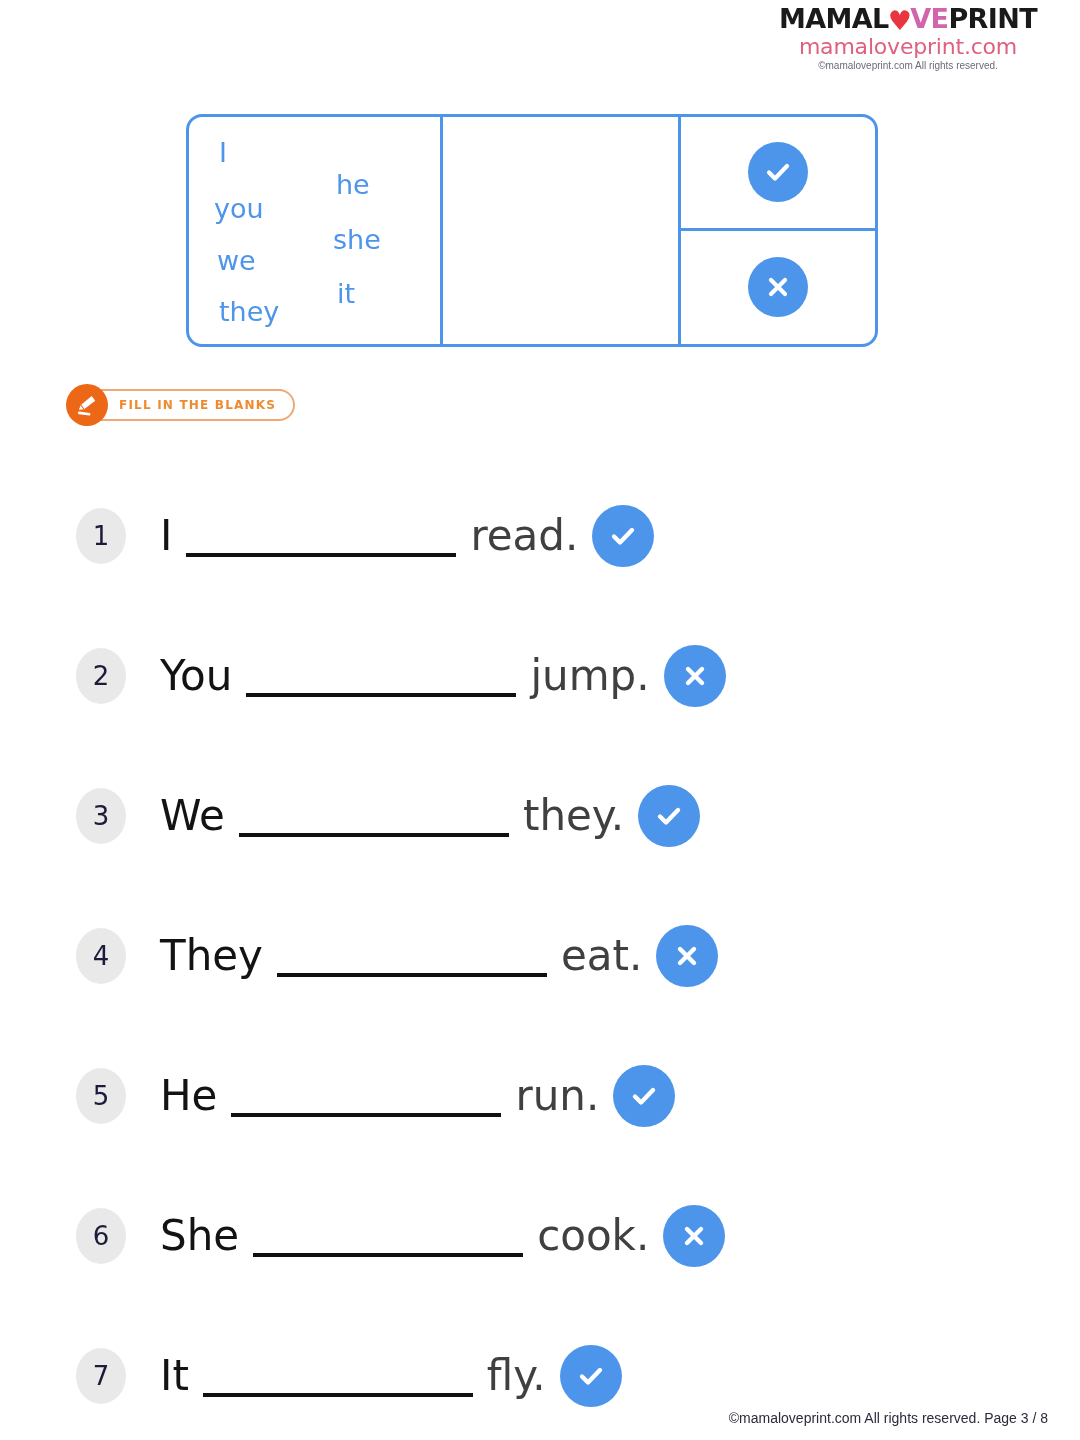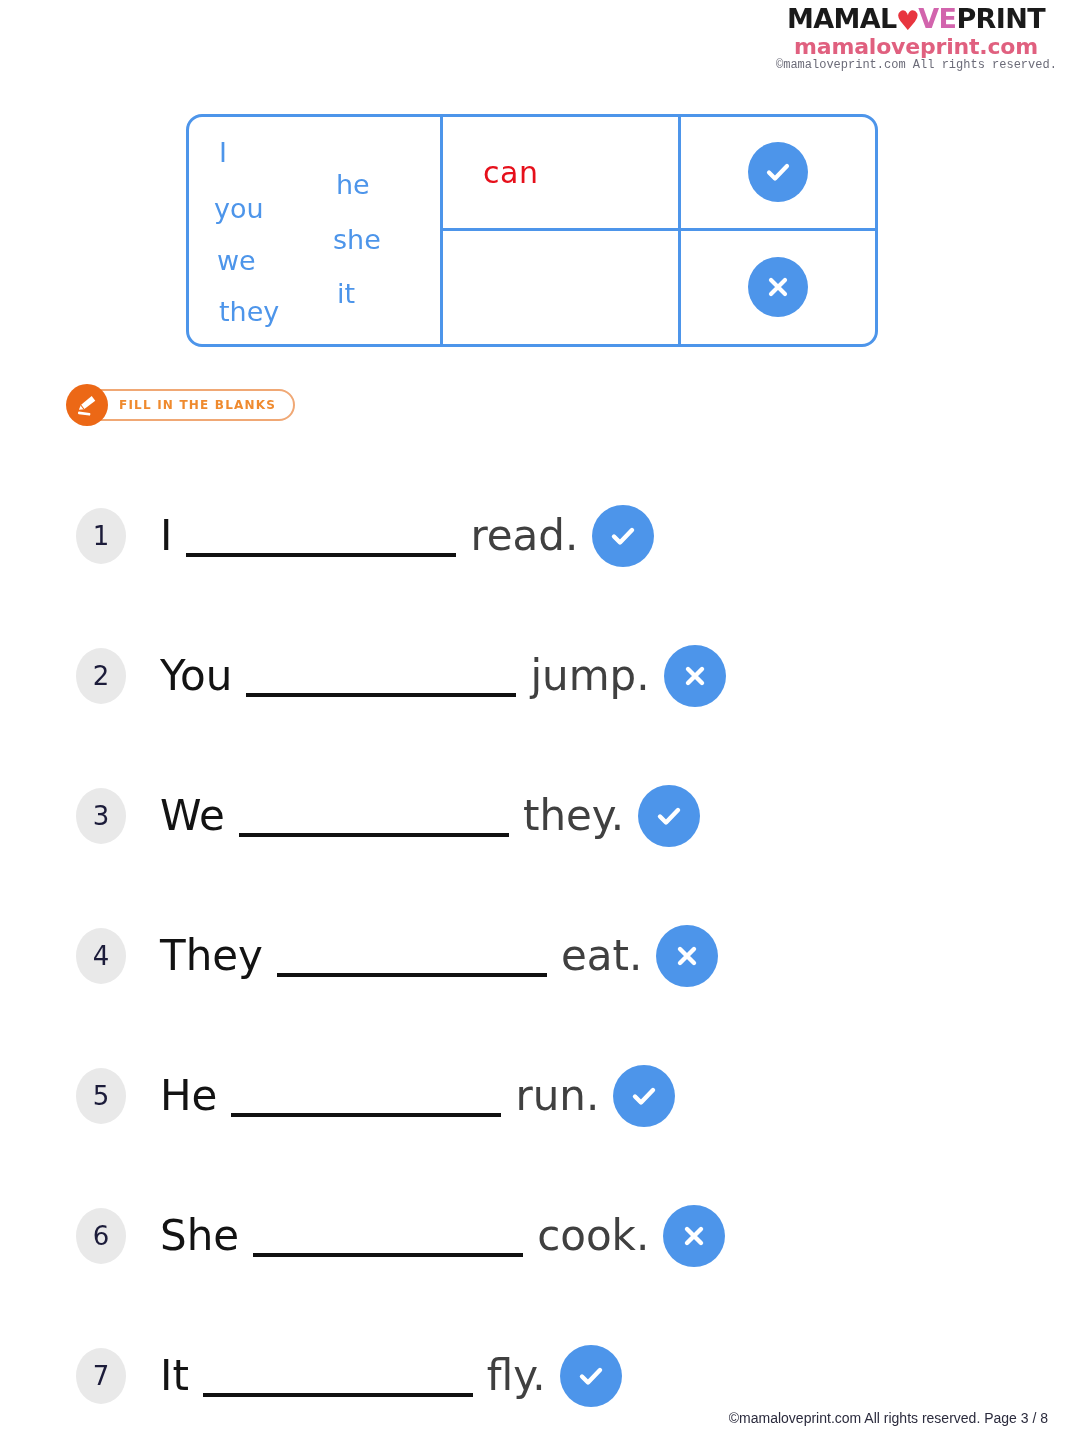--- a/index.html
+++ b/index.html
@@ -36,21 +36,21 @@
     font-weight: bold;
     font-size: 29px;
     line-height: 34px;
     letter-spacing: -0.3px;
     white-space: nowrap;
   }
 
   
   #logo-block {
     position: absolute;
-    right: 24px;
+    right: 32px;
     top: 4px;
     width: 280px;
     text-align: center;
   }
   #logo-wordmark {
     font-family: "DejaVu Sans", sans-serif;
     font-weight: bold;
     font-size: 27px;
     letter-spacing: -0.6px;
     line-height: 30px;
@@ -65,30 +65,30 @@
     color: #e8353f;
     font-size: 27px;
     line-height: 27px;
     position: relative;
     top: 1px;
     margin: 0 -1px;
   }
   #logo-domain {
     color: #e0607f;
     font-family: "DejaVu Sans", sans-serif;
-    font-weight: bold;
+    font-weight: normal;
     font-size: 22px;
     line-height: 25px;
     letter-spacing: -0.2px;
     white-space: nowrap;
   }
   #logo-rights {
     color: #6b6b78;
-    font-family: Liberation Mono, monospace;
-    font-size: 12px;
+    font-family: Liberation Sans, sans-serif;
+    font-size: 10px;
     line-height: 13px;
     white-space: nowrap;
   }
 
   
   #pronoun-table {
     position: absolute;
     left: 186px;
     top: 114px;
     width: 692px;
@@ -296,23 +296,20 @@
     <span class="pn pn-i">I</span>
     <span class="pn pn-you">you</span>
     <span class="pn pn-we">we</span>
     <span class="pn pn-they">they</span>
     <span class="pn pn-he">he</span>
     <span class="pn pn-she">she</span>
     <span class="pn pn-it">it</span>
   </div>
 
   <div id="cell-modals">
-    <div class="tbl-row top">
-      <span class="modal-word">can</span>
-    </div>
   </div>
 
   <div id="cell-marks">
     <div class="tbl-row top mark">
       <span class="badge badge-tbl">
         <svg width="34" height="34" viewBox="0 0 34 34">
           <path d="M8 17.5 L14 23.5 L26 11" fill="none" stroke="#ffffff" stroke-width="4.2" stroke-linecap="round" stroke-linejoin="round"></path>
         </svg>
       </span>
     </div>

